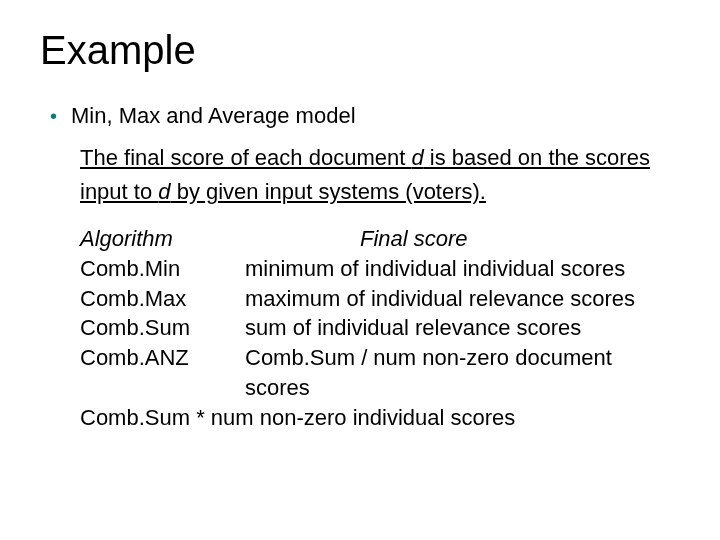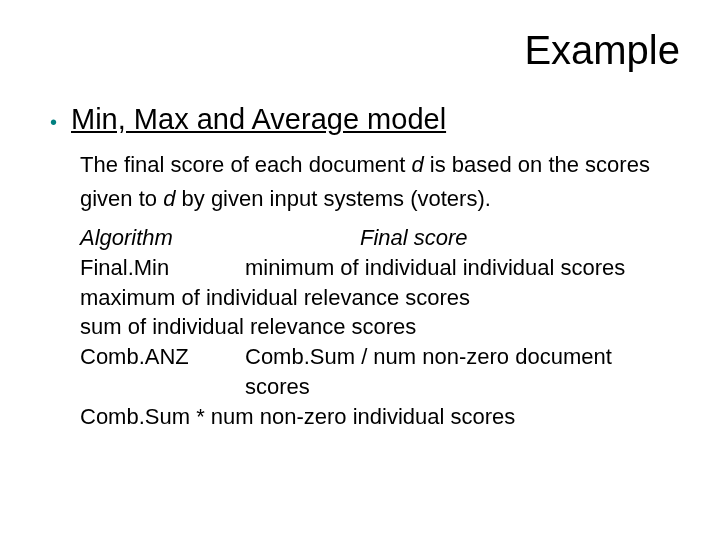--- a/index.html
+++ b/index.html
@@ -12,55 +12,55 @@
     color: #000000;
   }
   .slide {
     width: 720px;
     height: 540px;
     position: relative;
     box-sizing: border-box;
     padding: 20px 40px 20px 40px;
   }
   .title {
-    text-align: right;
+    text-align: left;
     font-size: 40px;
     font-weight: 400;
     margin-top: 8px;
     margin-bottom: 30px;
   }
   .bullet-row {
     display: flex;
     align-items: baseline;
     margin-bottom: 14px;
     padding-left: 10px;
   }
   .bullet-dot {
     color: #008080;
     font-size: 20px;
     margin-right: 14px;
     line-height: 1;
   }
   .bullet-text {
-    font-size: 29px;
-    text-decoration: underline;
+    font-size: 22px;
   }
   .body {
     padding-left: 40px;
     font-size: 22px;
     line-height: 1.35;
   }
   .intro {
     margin-bottom: 4px;
+    text-decoration: underline;
   }
   .intro .ital {
     font-style: italic;
   }
   .table {
-    margin-top: 10px;
+    margin-top: 18px;
   }
   .row {
     display: flex;
   }
   .col-left {
     width: 165px;
     flex-shrink: 0;
   }
   .col-right {
     flex: 1;
@@ -85,37 +85,39 @@
     <span class="bullet-dot">•</span>
     <span class="bullet-text">Min, Max and Average model</span>
   </div>
 
   <div class="body">
 
     <div class="intro">
       <span>The final score of each document </span><span class="ital">d</span><span> is based on the scores</span>
     </div>
     <div class="intro">
-      <span>given to </span><span class="ital">d</span><span> by given input systems (voters).</span>
+      <span>input to </span><span class="ital">d</span><span> by given input systems (voters).</span>
     </div>
 
     <div class="table">
       <div class="row header-row">
         <div class="col-left ital">Algorithm</div>
         <div class="col-right ital">Final score</div>
       </div>
 
       <div class="row">
-        <div class="col-left">Final.Min</div>
+        <div class="col-left">Comb.Min</div>
         <div class="col-right">minimum of individual individual scores</div>
       </div>
       <div class="row">
+        <div class="col-left">Comb.Max</div>
         <div class="col-right">maximum of individual relevance scores</div>
       </div>
       <div class="row">
+        <div class="col-left">Comb.Sum</div>
         <div class="col-right">sum of individual relevance scores</div>
       </div>
       <div class="row">
         <div class="col-left">Comb.ANZ</div>
         <div class="col-right">Comb.Sum / num non-zero document scores</div>
       </div>
       <div class="row">
         <div class="col-right">Comb.Sum * num non-zero individual scores</div>
       </div>
     </div>

